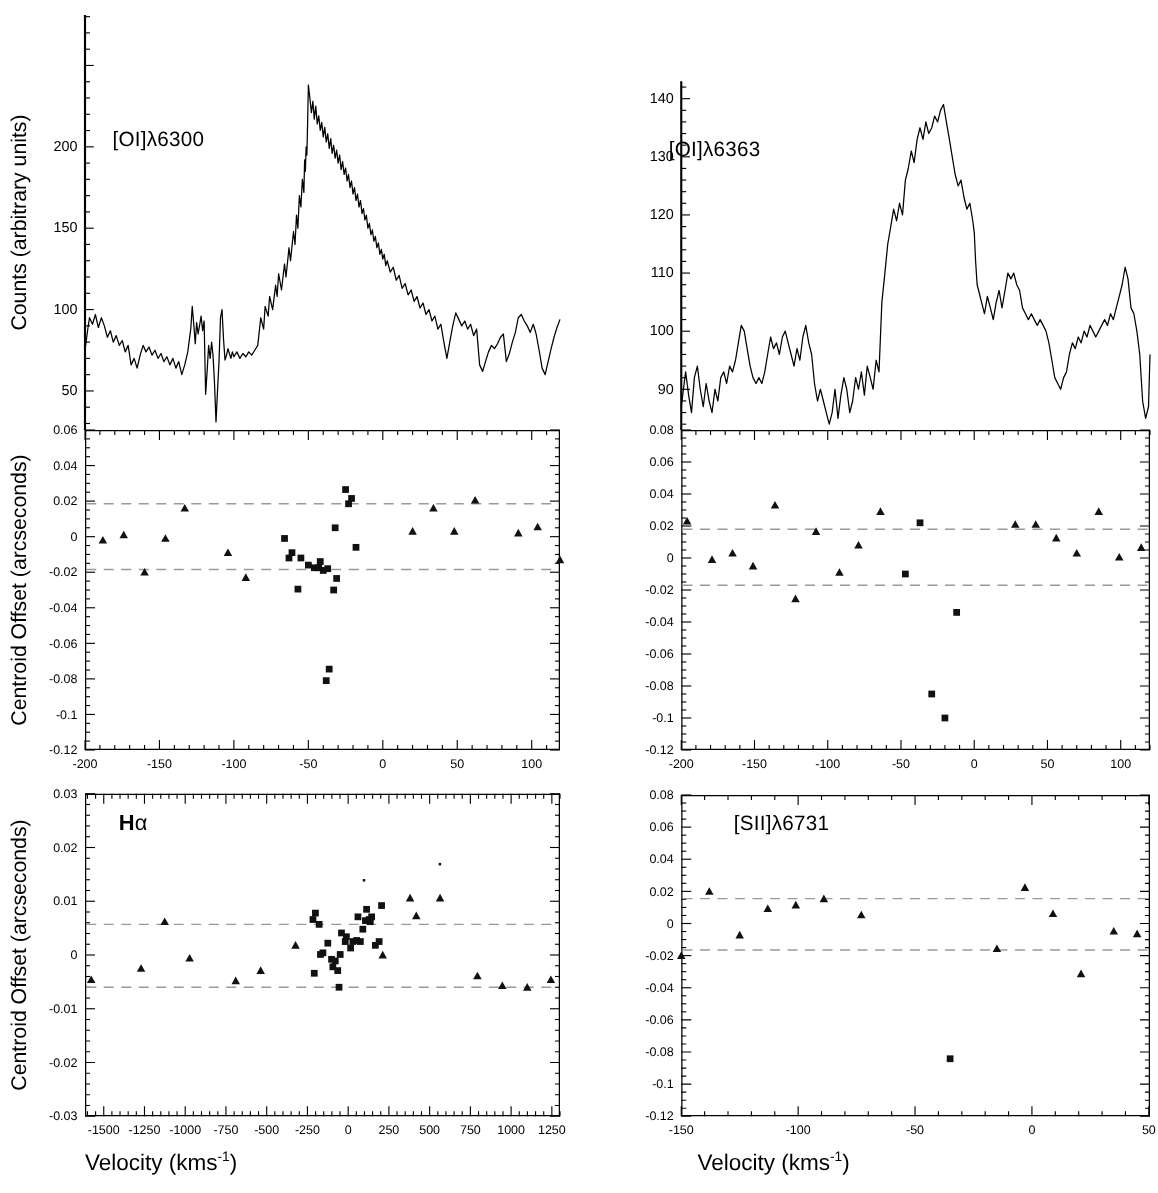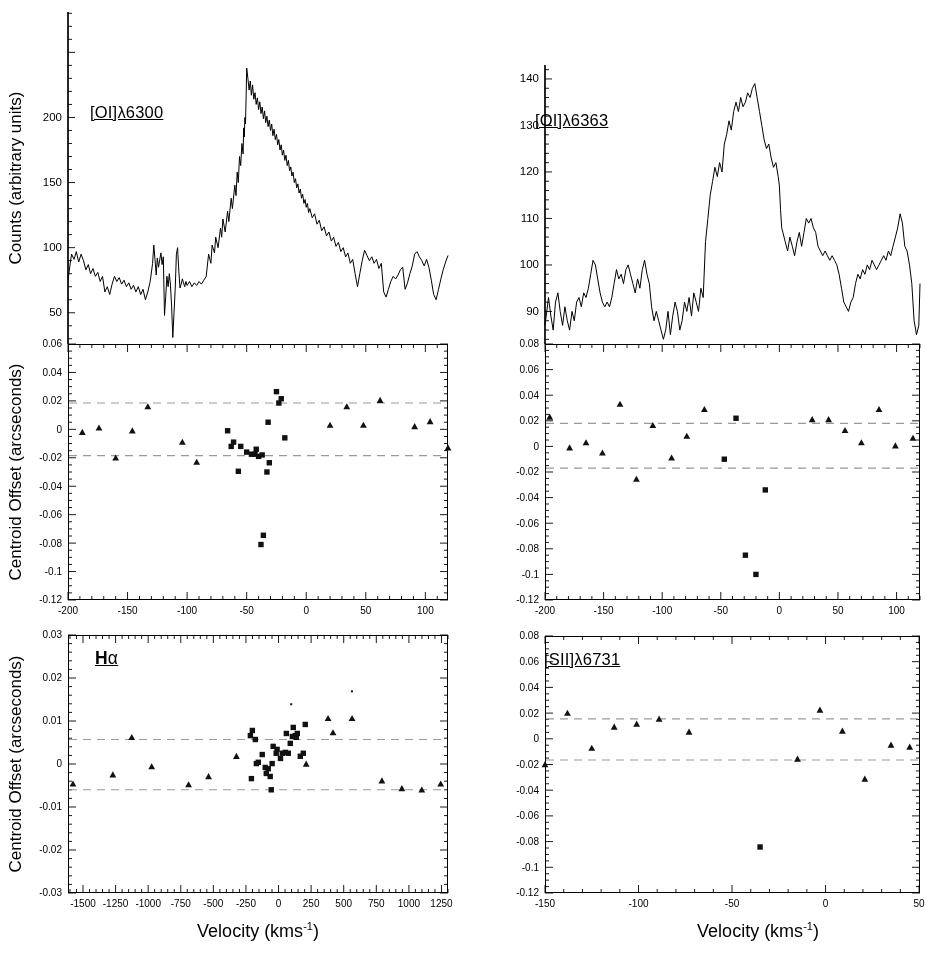--- a/index.html
+++ b/index.html
@@ -7,23 +7,23 @@
           font-family:"Liberation Sans",sans-serif;color:#000;}
   #plot-svg{position:absolute;left:0;top:0;font-family:"Liberation Sans",sans-serif;}
   #plot-svg text{fill:#000;}
   .tl-s{font-size:10px;}
   .tl-l{font-size:11.5px;}
   .ylab{position:absolute;width:340px;text-align:center;font-size:17px;line-height:20px;
         transform:rotate(-90deg);white-space:nowrap;}
   #ylab-counts{left:-154px;top:168px;}
   #ylab-centroid-mid{left:-154px;top:462px;}
   #ylab-centroid-bot{left:-154px;top:754px;}
-  .ptitle{position:absolute;font-size:16.5px;white-space:nowrap;letter-spacing:0.2px;text-decoration:underline;}
+  .ptitle{position:absolute;font-size:16.5px;white-space:nowrap;letter-spacing:0.2px;}
   .bold{font-weight:bold;}
-  .xlab{position:absolute;font-size:18px;text-align:center;white-space:nowrap;}
+  .xlab{position:absolute;font-size:18px;text-align:left;white-space:nowrap;}
   .xlab sup{font-size:11px;}
   #xlab-left{left:68px;width:380px;top:920px;}
   #xlab-right{left:558px;width:400px;top:920px;}
 </style>
 </head>
 <body>
 
 <div id="figure">
   <svg id="plot-svg" width="926" height="954" viewBox="0 0 926 954">
     <g>
@@ -899,17 +899,17 @@
       </g>
   </svg>
 
   <div class="ylab" id="ylab-counts">Counts (arbitrary units)</div>
   <div class="ylab" id="ylab-centroid-mid">Centroid Offset (arcseconds)</div>
   <div class="ylab" id="ylab-centroid-bot">Centroid Offset (arcseconds)</div>
 
   <div class="ptitle" style="left:90px;top:103px">[OI]λ6300</div>
   <div class="ptitle" style="left:535px;top:111px">[OI]λ6363</div>
   <div class="ptitle" style="left:95px;top:648px;font-size:17.5px"><span class="bold">H</span><span>α</span></div>
-  <div class="ptitle" style="left:544px;top:650px">[SII]λ6731</div>
+  <div class="ptitle" style="left:587px;top:650px">[SII]λ6731</div>
 
   <div class="xlab" id="xlab-left"><span>Velocity (kms</span><sup>-1</sup><span>)</span></div>
   <div class="xlab" id="xlab-right"><span>Velocity (kms</span><sup>-1</sup><span>)</span></div>
 </div>
 
 </body></html>

